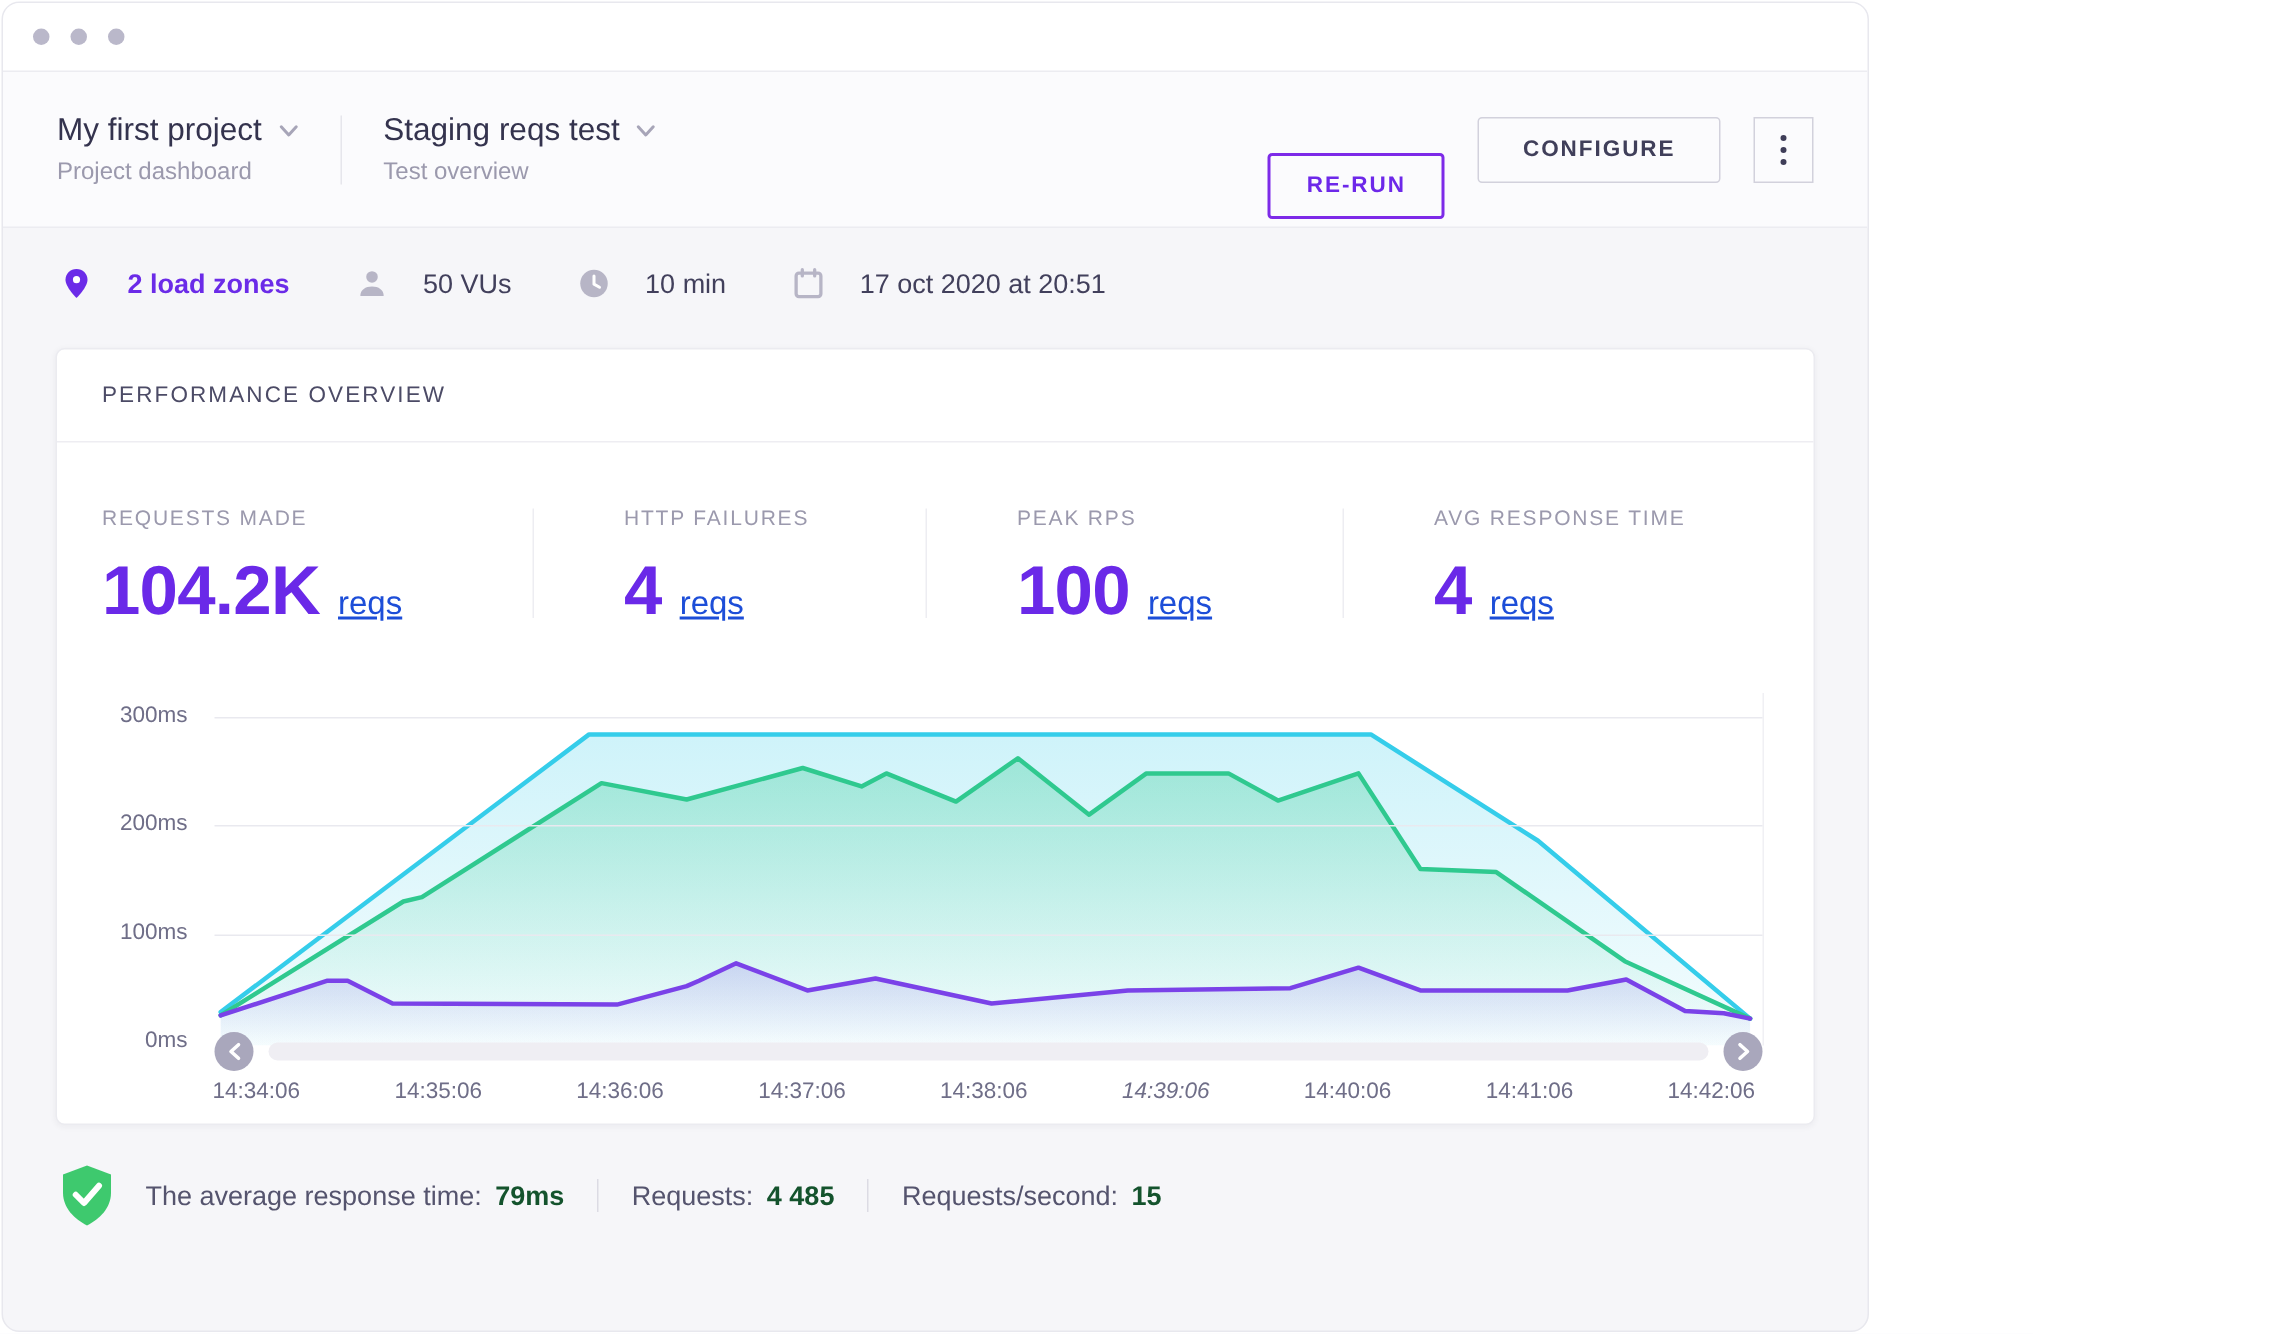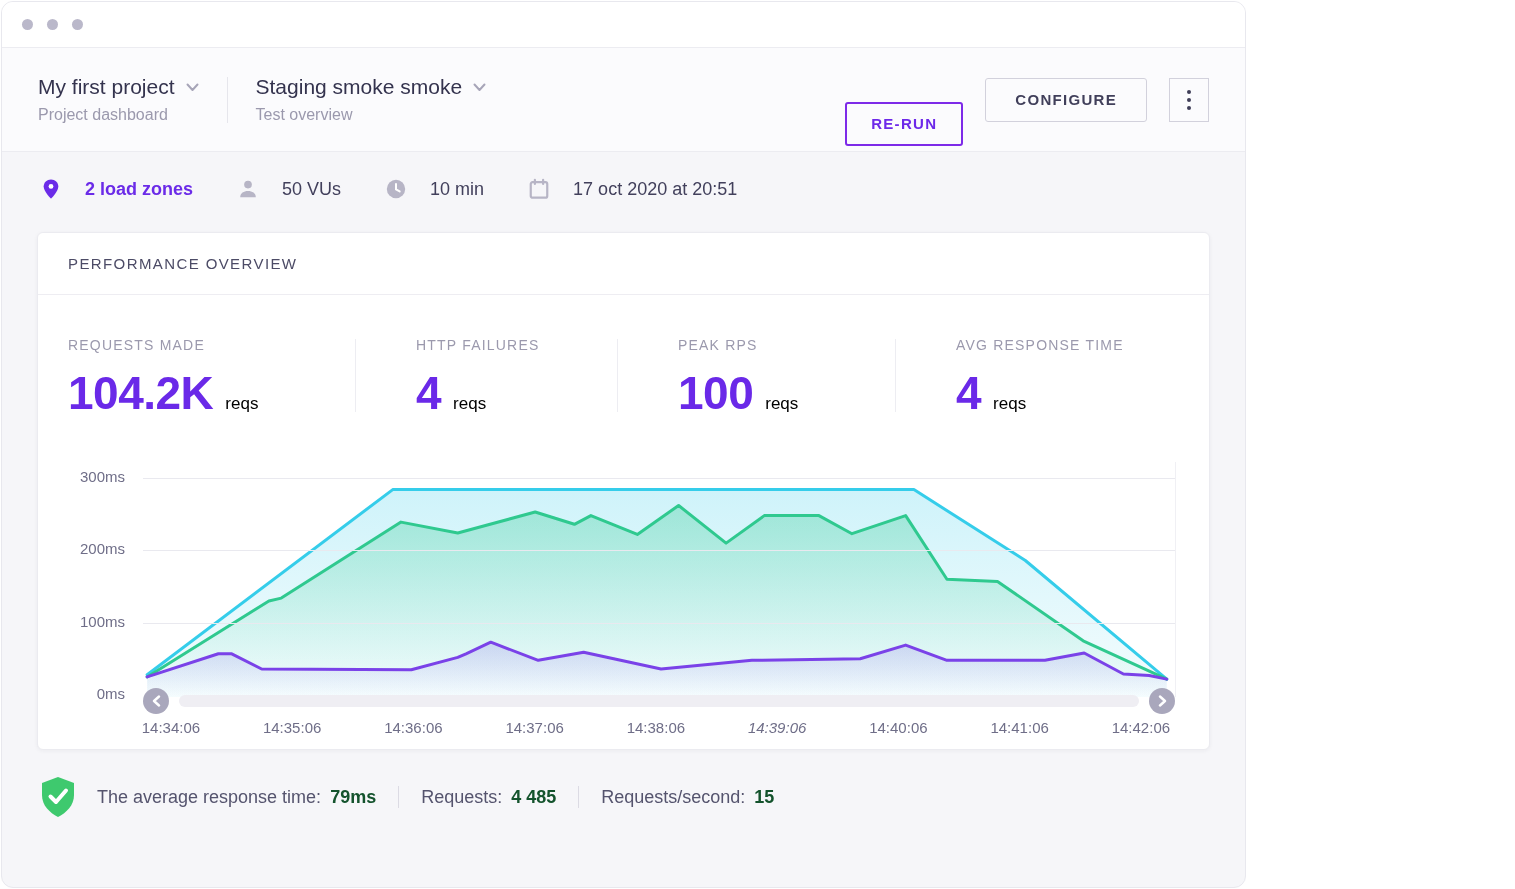--- a/index.html
+++ b/index.html
@@ -34,21 +34,21 @@
   .card-header { height:62px; display:flex; align-items:center; padding:0 30px; border-bottom:1px solid #eeedf2; font-size:15px; font-weight:500; letter-spacing:1.4px; color:#4c4b66; }
 
   .stats-row { display:flex; padding:42px 0 26px; }
   .stat { padding-left:30px; }
   .stat.s2, .stat.s3, .stat.s4 { padding-left:60px; }
   .stat.s1 { width:317px; } .stat.s2 { width:261px; } .stat.s3 { width:277px; }
   .stat-divider { width:1px; background:#ededf2; margin:2px 0 8px; }
   .stat-label { font-size:14px; font-weight:500; letter-spacing:1.2px; color:#9b99ad; }
   .stat-value-row { margin-top:13px; display:flex; align-items:baseline; gap:12px; }
   .stat-value { font-size:46px; font-weight:700; color:#6a29e8; letter-spacing:-.5px; }
-  .stat-unit { font-size:17px; color:#000000; }
+  .stat-unit { font-size:22px; color:#1d4ed8;text-decoration:underline; }
 
   
   .chart-section { display:flex; margin-top:16px; padding-right:33px; }
   .y-axis { width:105px; height:235px; position:relative; flex:none; }
   .y-tick { position:absolute; right:18px; font-size:15px; color:#6f6e88; white-space:nowrap; }
   .plot { flex:1; height:235px; position:relative; border-right:1px solid #f0f0f4; }
   .gridline { position:absolute; left:0; right:0; height:1px; background:#e9e9ef; }
   .plot svg.series { position:absolute; inset:0; width:100%; height:100%; }
   .scrollbar { position:absolute; left:0; right:0; bottom:-17px; height:26px; display:flex; align-items:center; }
   .scroll-btn { width:26px; height:26px; border-radius:50%; border:none; background:#a9a7bc; color:#fff; display:flex; align-items:center; justify-content:center; cursor:pointer; flex:none; padding:0; }
@@ -80,21 +80,21 @@
         <span>My first project</span>
         <svg class="chev" viewBox="0 0 13 9" fill="none">
             <path d="M1.5 1.5 L6.5 7 L11.5 1.5" stroke="#a7a5b8" stroke-width="2" stroke-linecap="round" stroke-linejoin="round"></path>
           </svg>
       </div>
       <div class="selector-sub">Project dashboard</div>
     </div>
     <div class="header-divider"></div>
     <div>
       <div class="selector-title">
-        <span>Staging smoke smoke</span>
+        <span>Staging reqs test</span>
         <svg class="chev" viewBox="0 0 13 9" fill="none">
             <path d="M1.5 1.5 L6.5 7 L11.5 1.5" stroke="#a7a5b8" stroke-width="2" stroke-linecap="round" stroke-linejoin="round"></path>
           </svg>
       </div>
       <div class="selector-sub">Test overview</div>
     </div>
     <div class="header-actions">
       <button class="btn btn-rerun">RE-RUN</button>
       <button class="btn btn-configure">CONFIGURE</button>
       <button class="btn-kebab">

